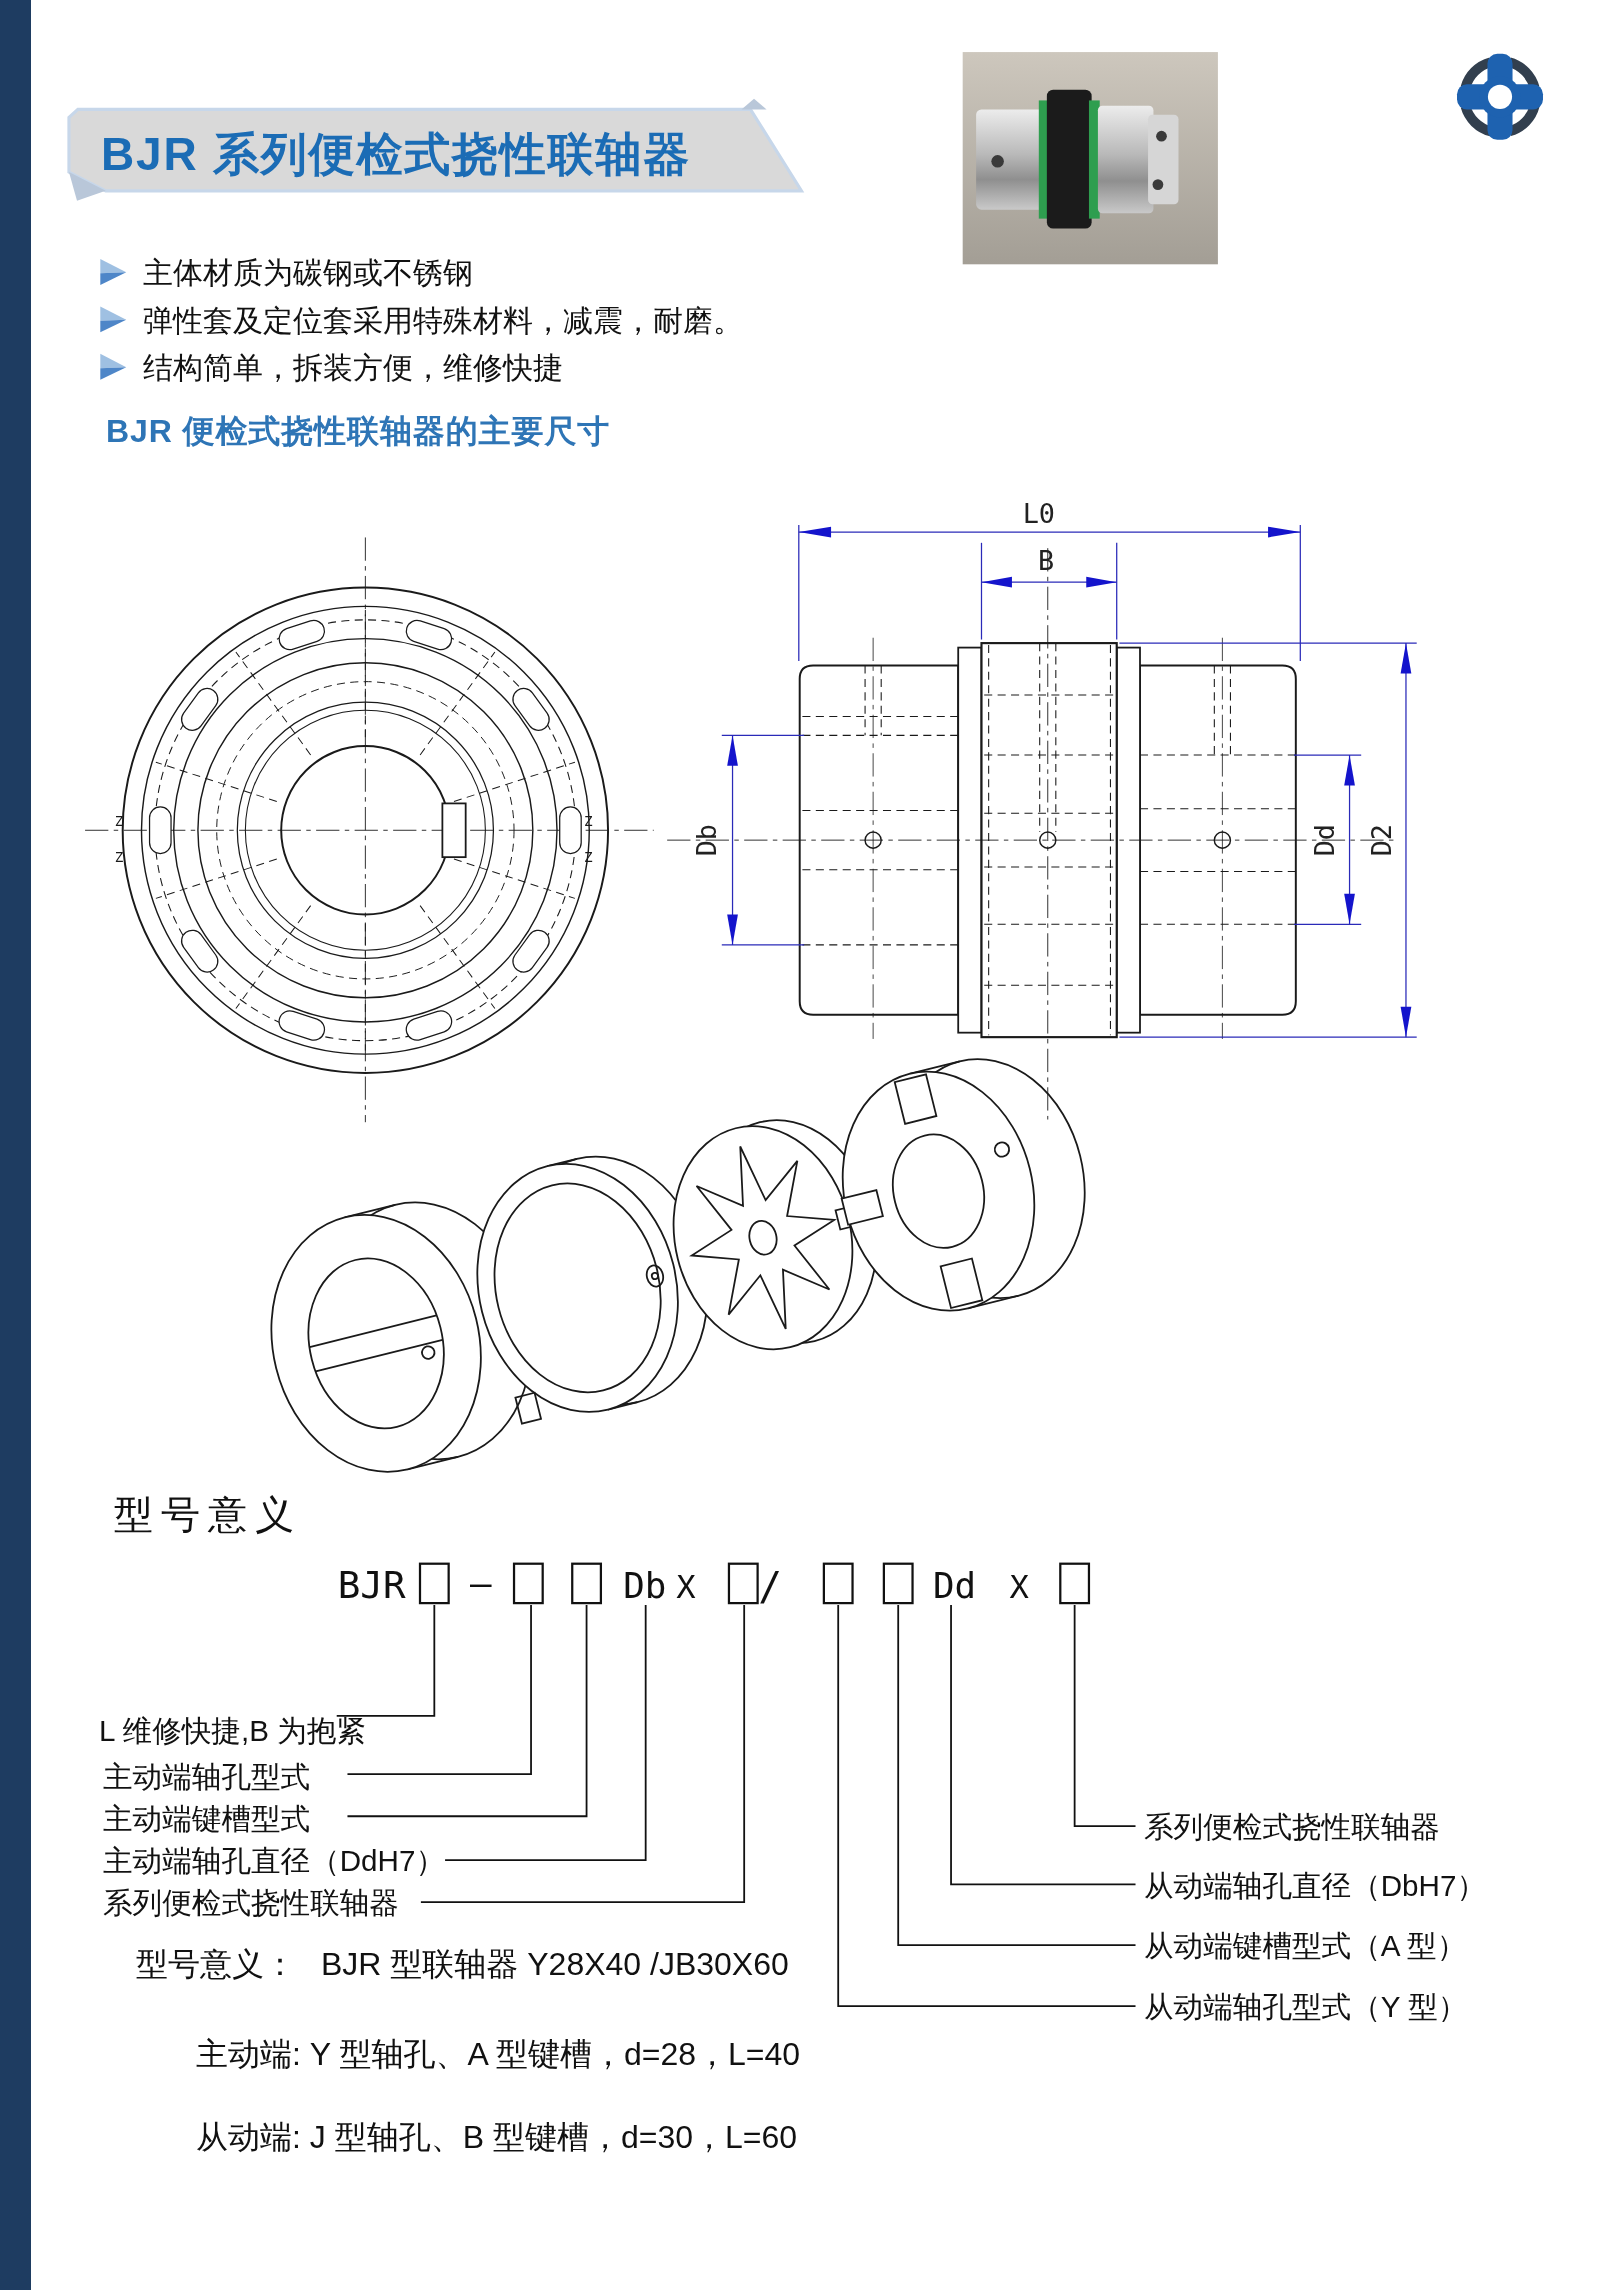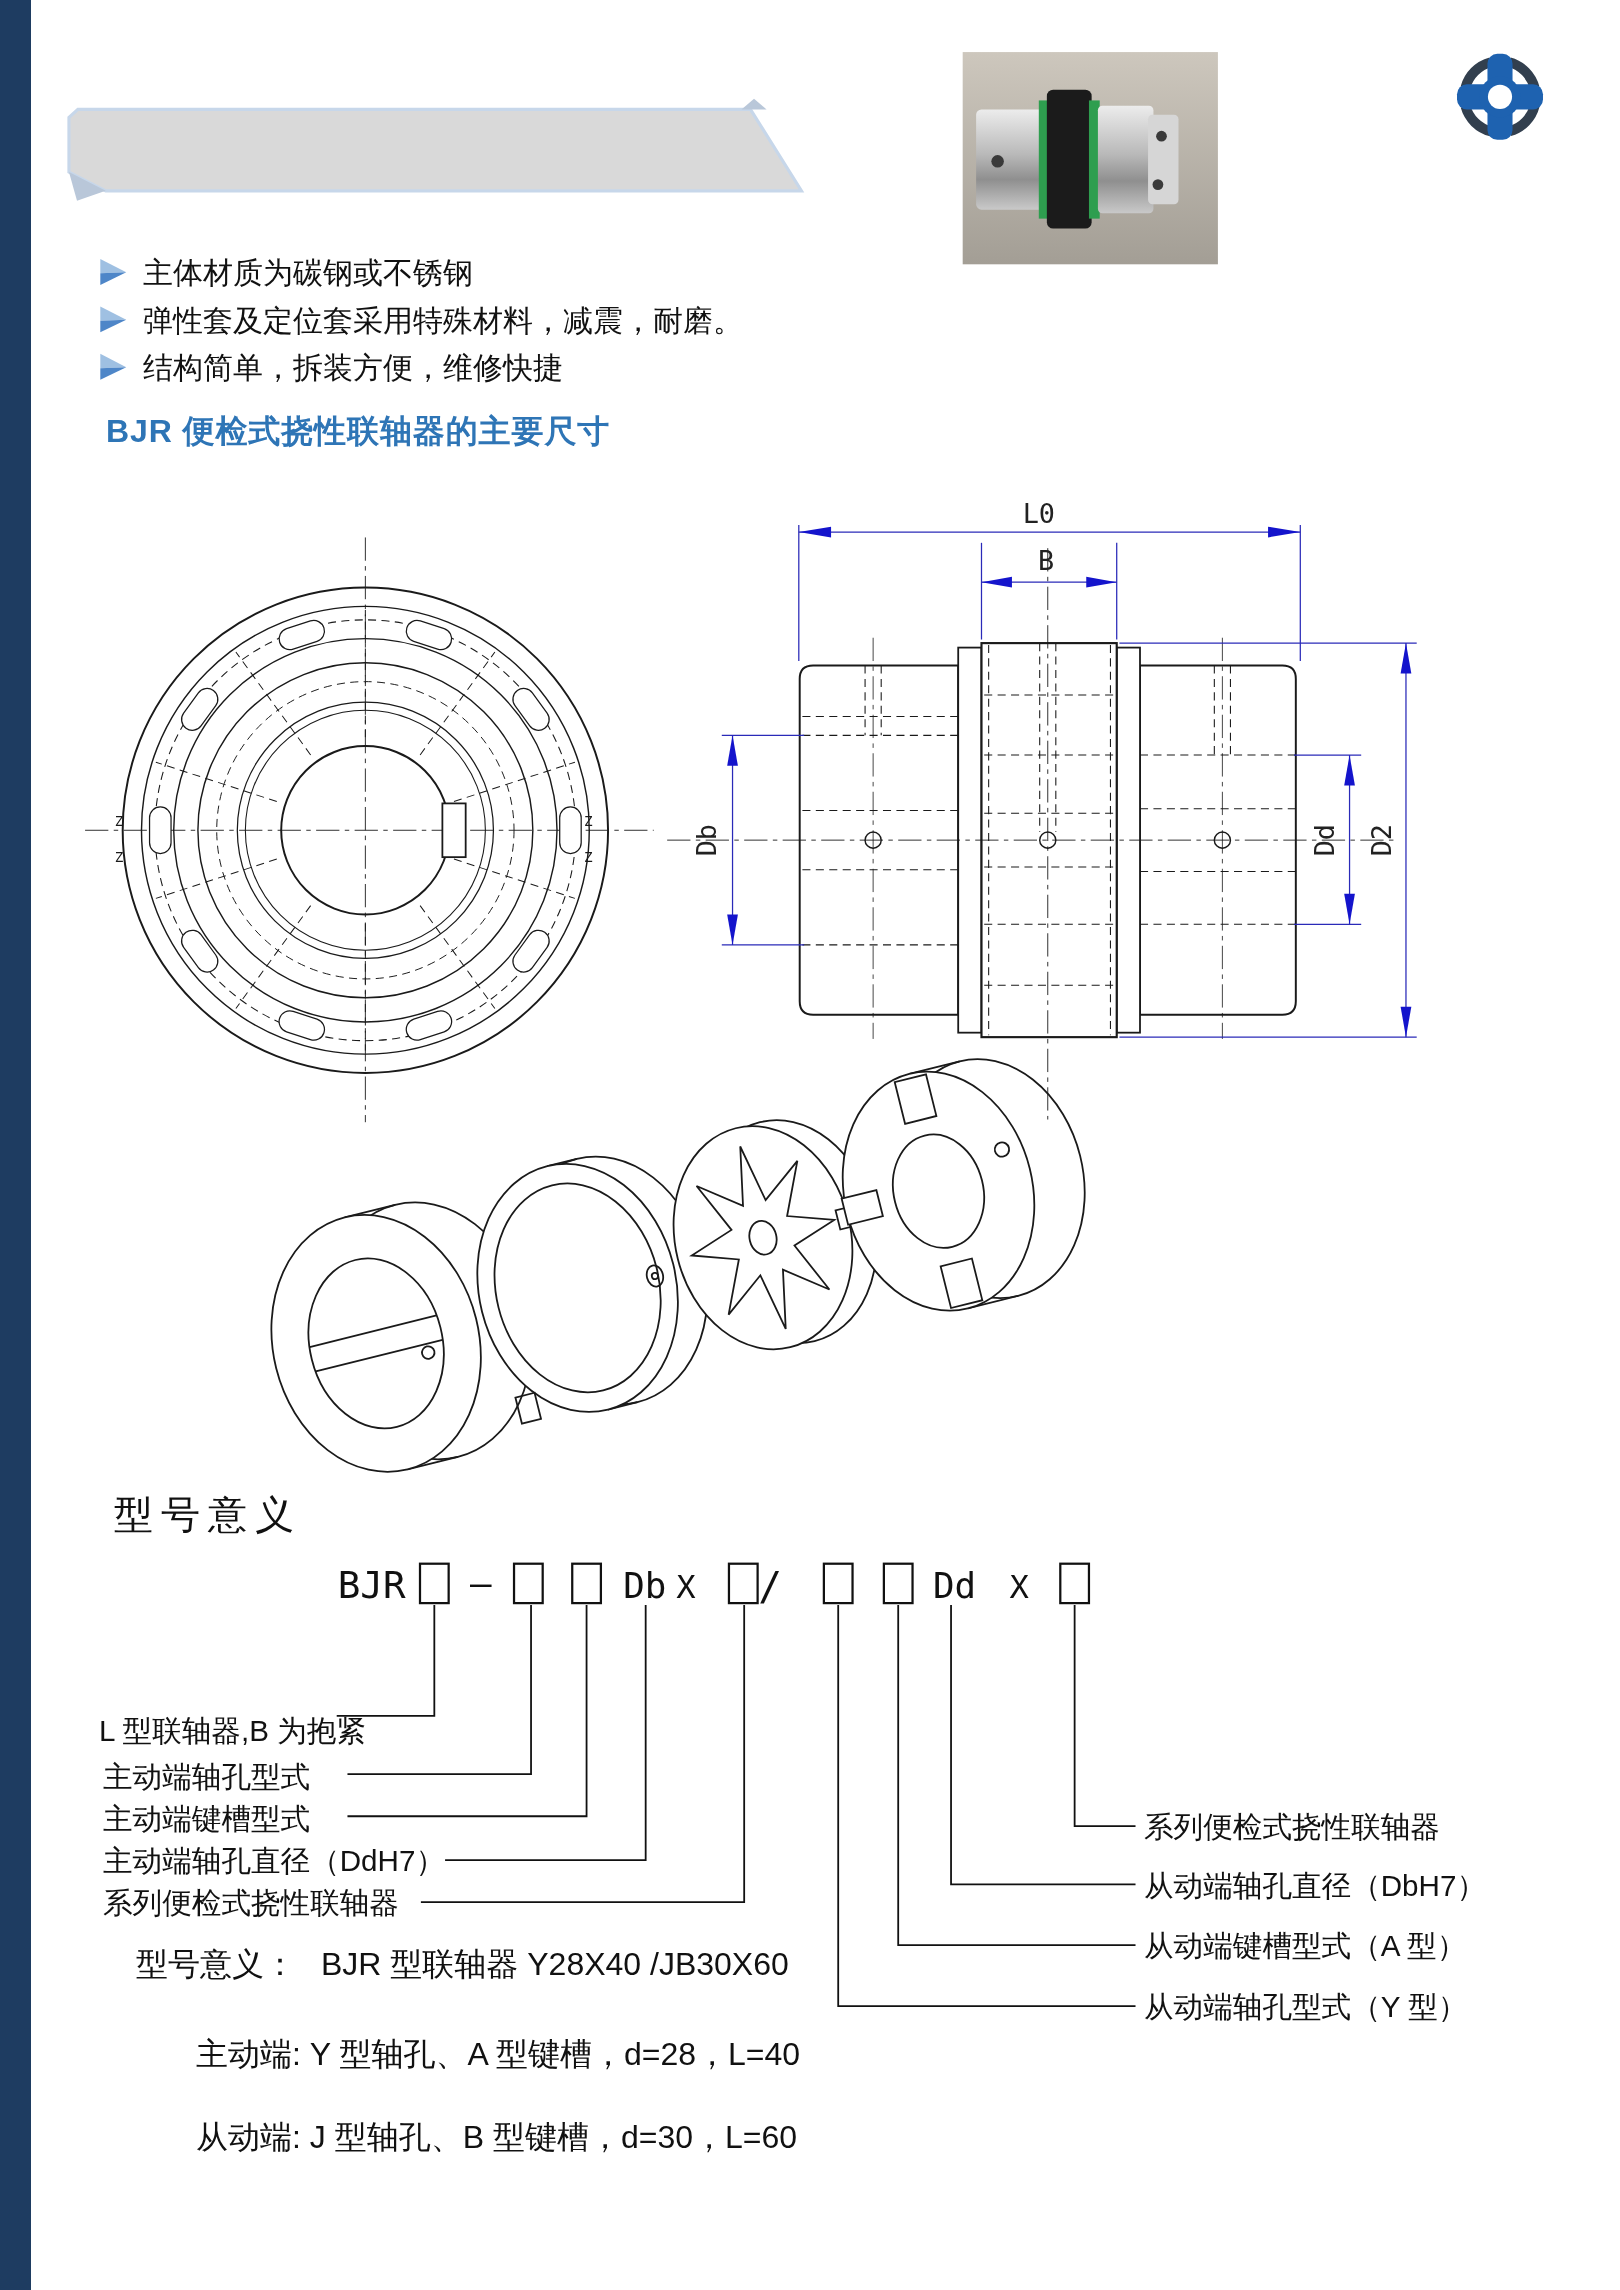--- a/index.html
+++ b/index.html
@@ -293,30 +293,31 @@
         <polyline points="721,1792 721,2077 497,2077"></polyline>
         <polyline points="831,1792 831,2124 470,2124"></polyline>
         <polyline points="1200,1792 1200,2039 1268,2039"></polyline>
         <polyline points="1062,1792 1062,2104 1268,2104"></polyline>
         <polyline points="1003,1792 1003,2172 1268,2172"></polyline>
         <polyline points="936,1792 936,2240 1268,2240"></polyline>
       </g>
     </g>
   </svg>
 
+  <div class="abs title" style="left:101px;top:124px;">BJR 系列便检式挠性联轴器</div>
 
   <div class="abs bullet-text" style="left:143px;top:253px;">主体材质为碳钢或不锈钢</div>
   <div class="abs bullet-text" style="left:143px;top:348px;">结构简单，拆装方便，维修快捷</div>
   <div class="abs bullet-text" style="left:143px;top:301px;">弹性套及定位套采用特殊材料，减震，耐磨。</div>
 
   <div class="abs subtitle" style="left:106px;top:410px;">BJR 便检式挠性联轴器的主要尺寸</div>
 
   <div class="abs model-heading" style="left:114px;top:1488px;">型号意义</div>
 
-  <div class="abs lbl" style="left:99px;top:1711px;">L 型联轴器,B 为抱紧</div>
+  <div class="abs lbl" style="left:99px;top:1711px;">L 维修快捷,B 为抱紧</div>
   <div class="abs lbl" style="left:103px;top:1757px;">主动端轴孔型式</div>
   <div class="abs lbl" style="left:103px;top:1799px;">主动端键槽型式</div>
   <div class="abs lbl" style="left:103px;top:1841px;">主动端轴孔直径（DdH7）</div>
   <div class="abs lbl" style="left:103px;top:1883px;">系列便检式挠性联轴器</div>
 
   <div class="abs lbl" style="left:1144px;top:1807px;">系列便检式挠性联轴器</div>
   <div class="abs lbl" style="left:1144px;top:1866px;">从动端轴孔直径（DbH7）</div>
   <div class="abs lbl" style="left:1144px;top:1926px;">从动端键槽型式（A 型）</div>
   <div class="abs lbl" style="left:1144px;top:1987px;">从动端轴孔型式（Y 型）</div>
 

